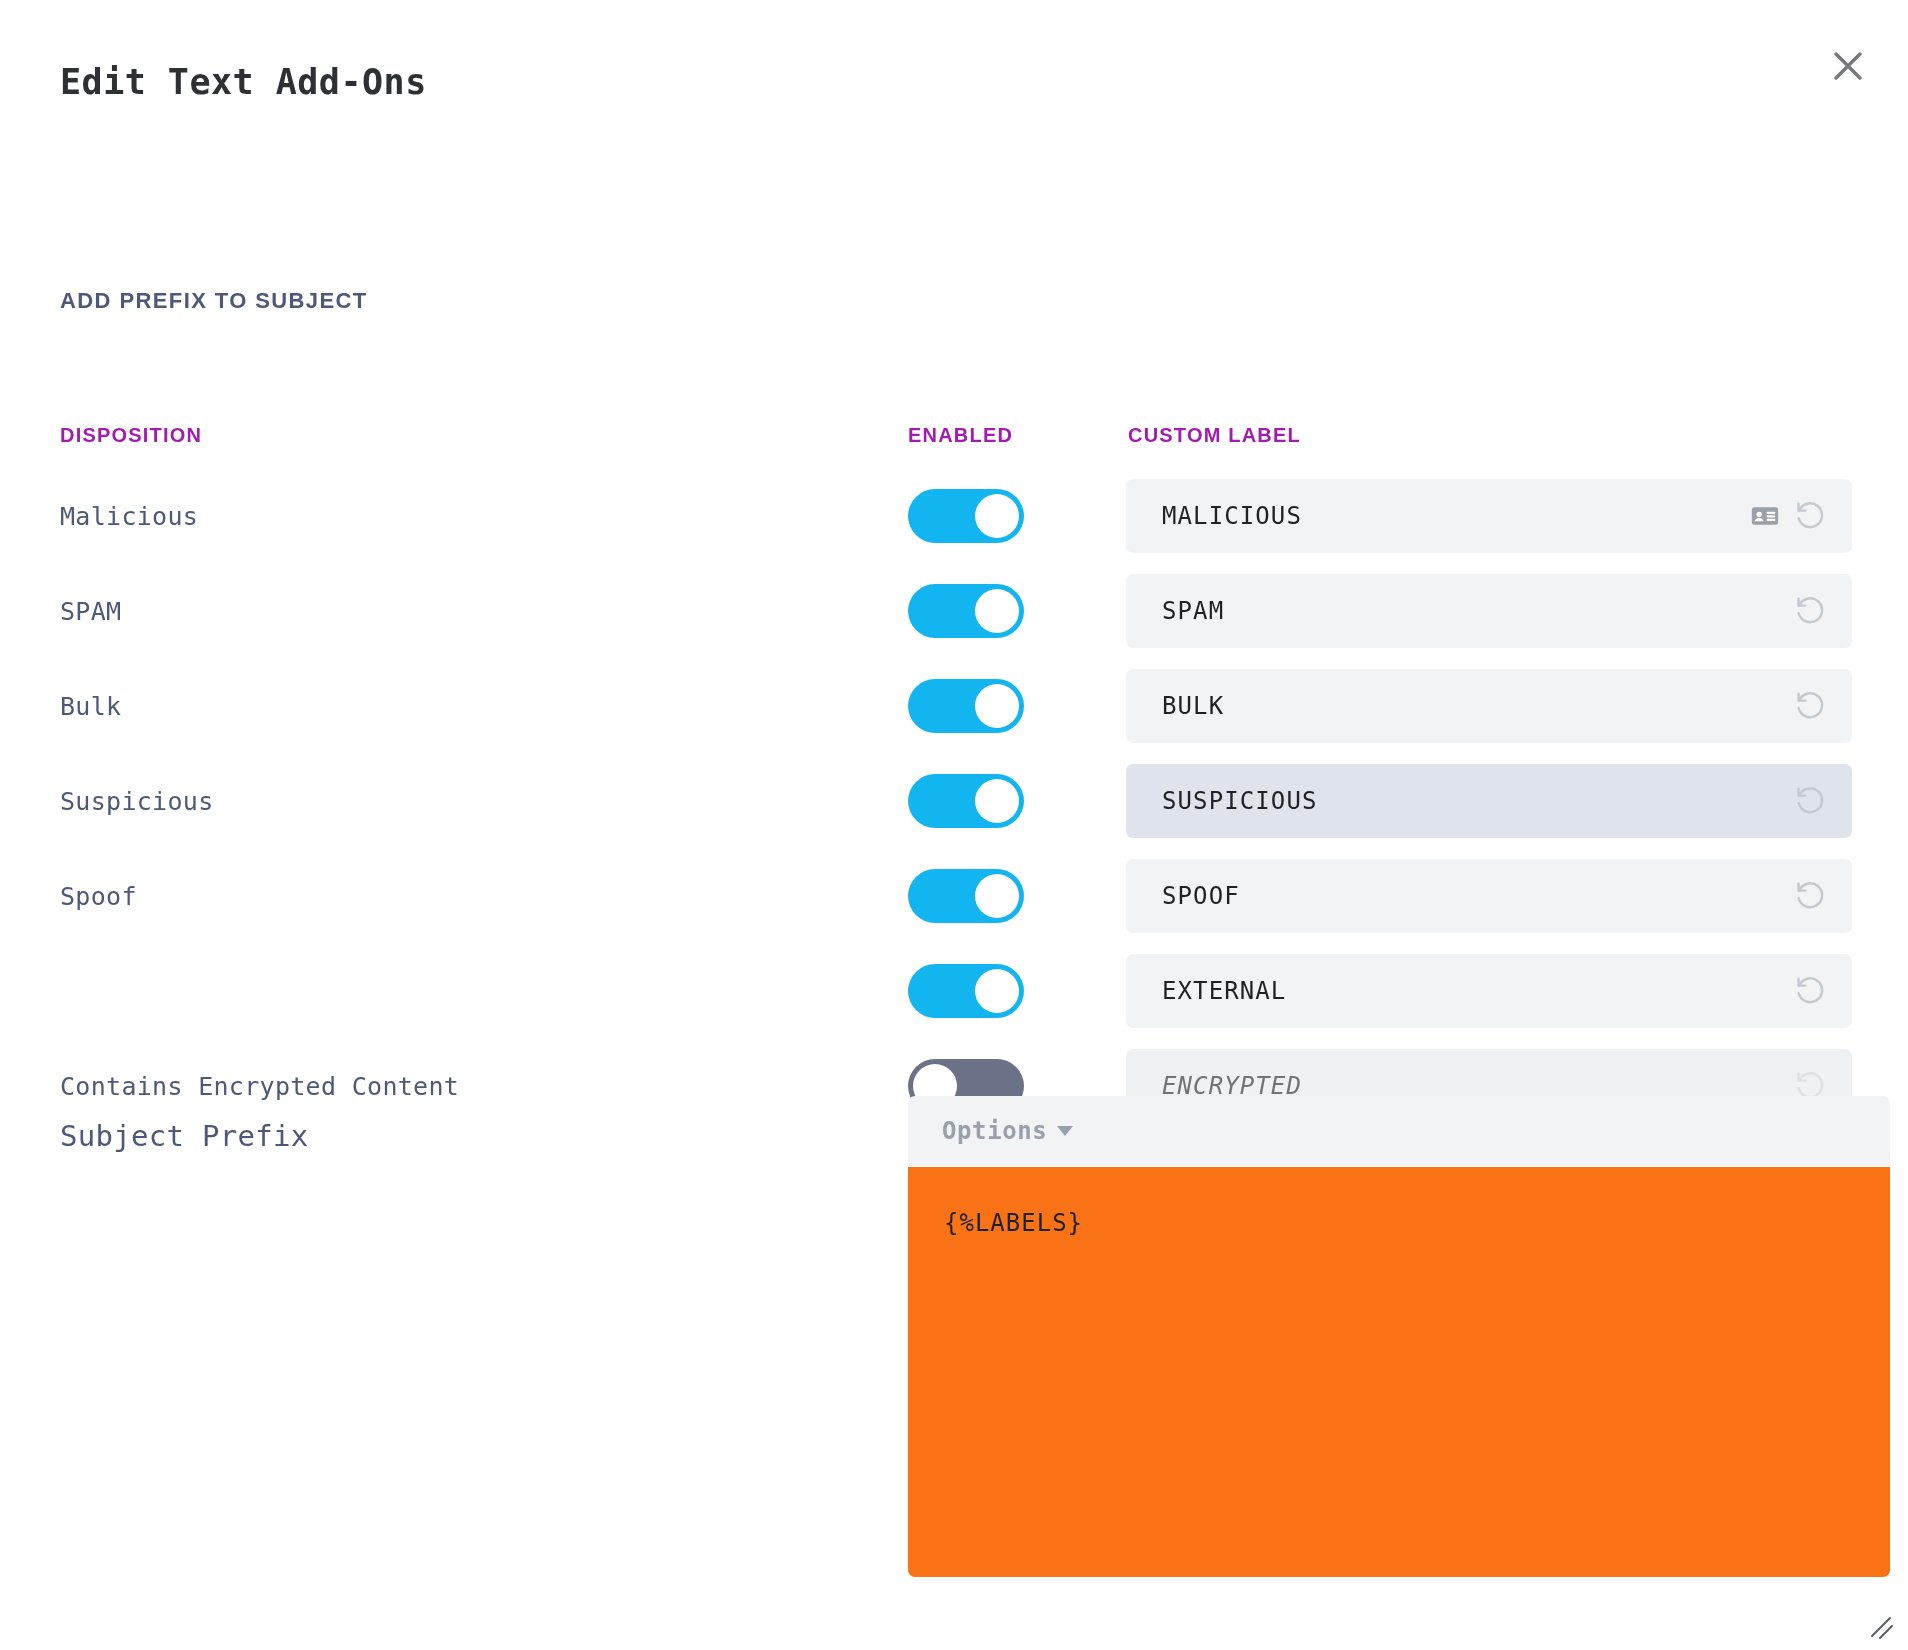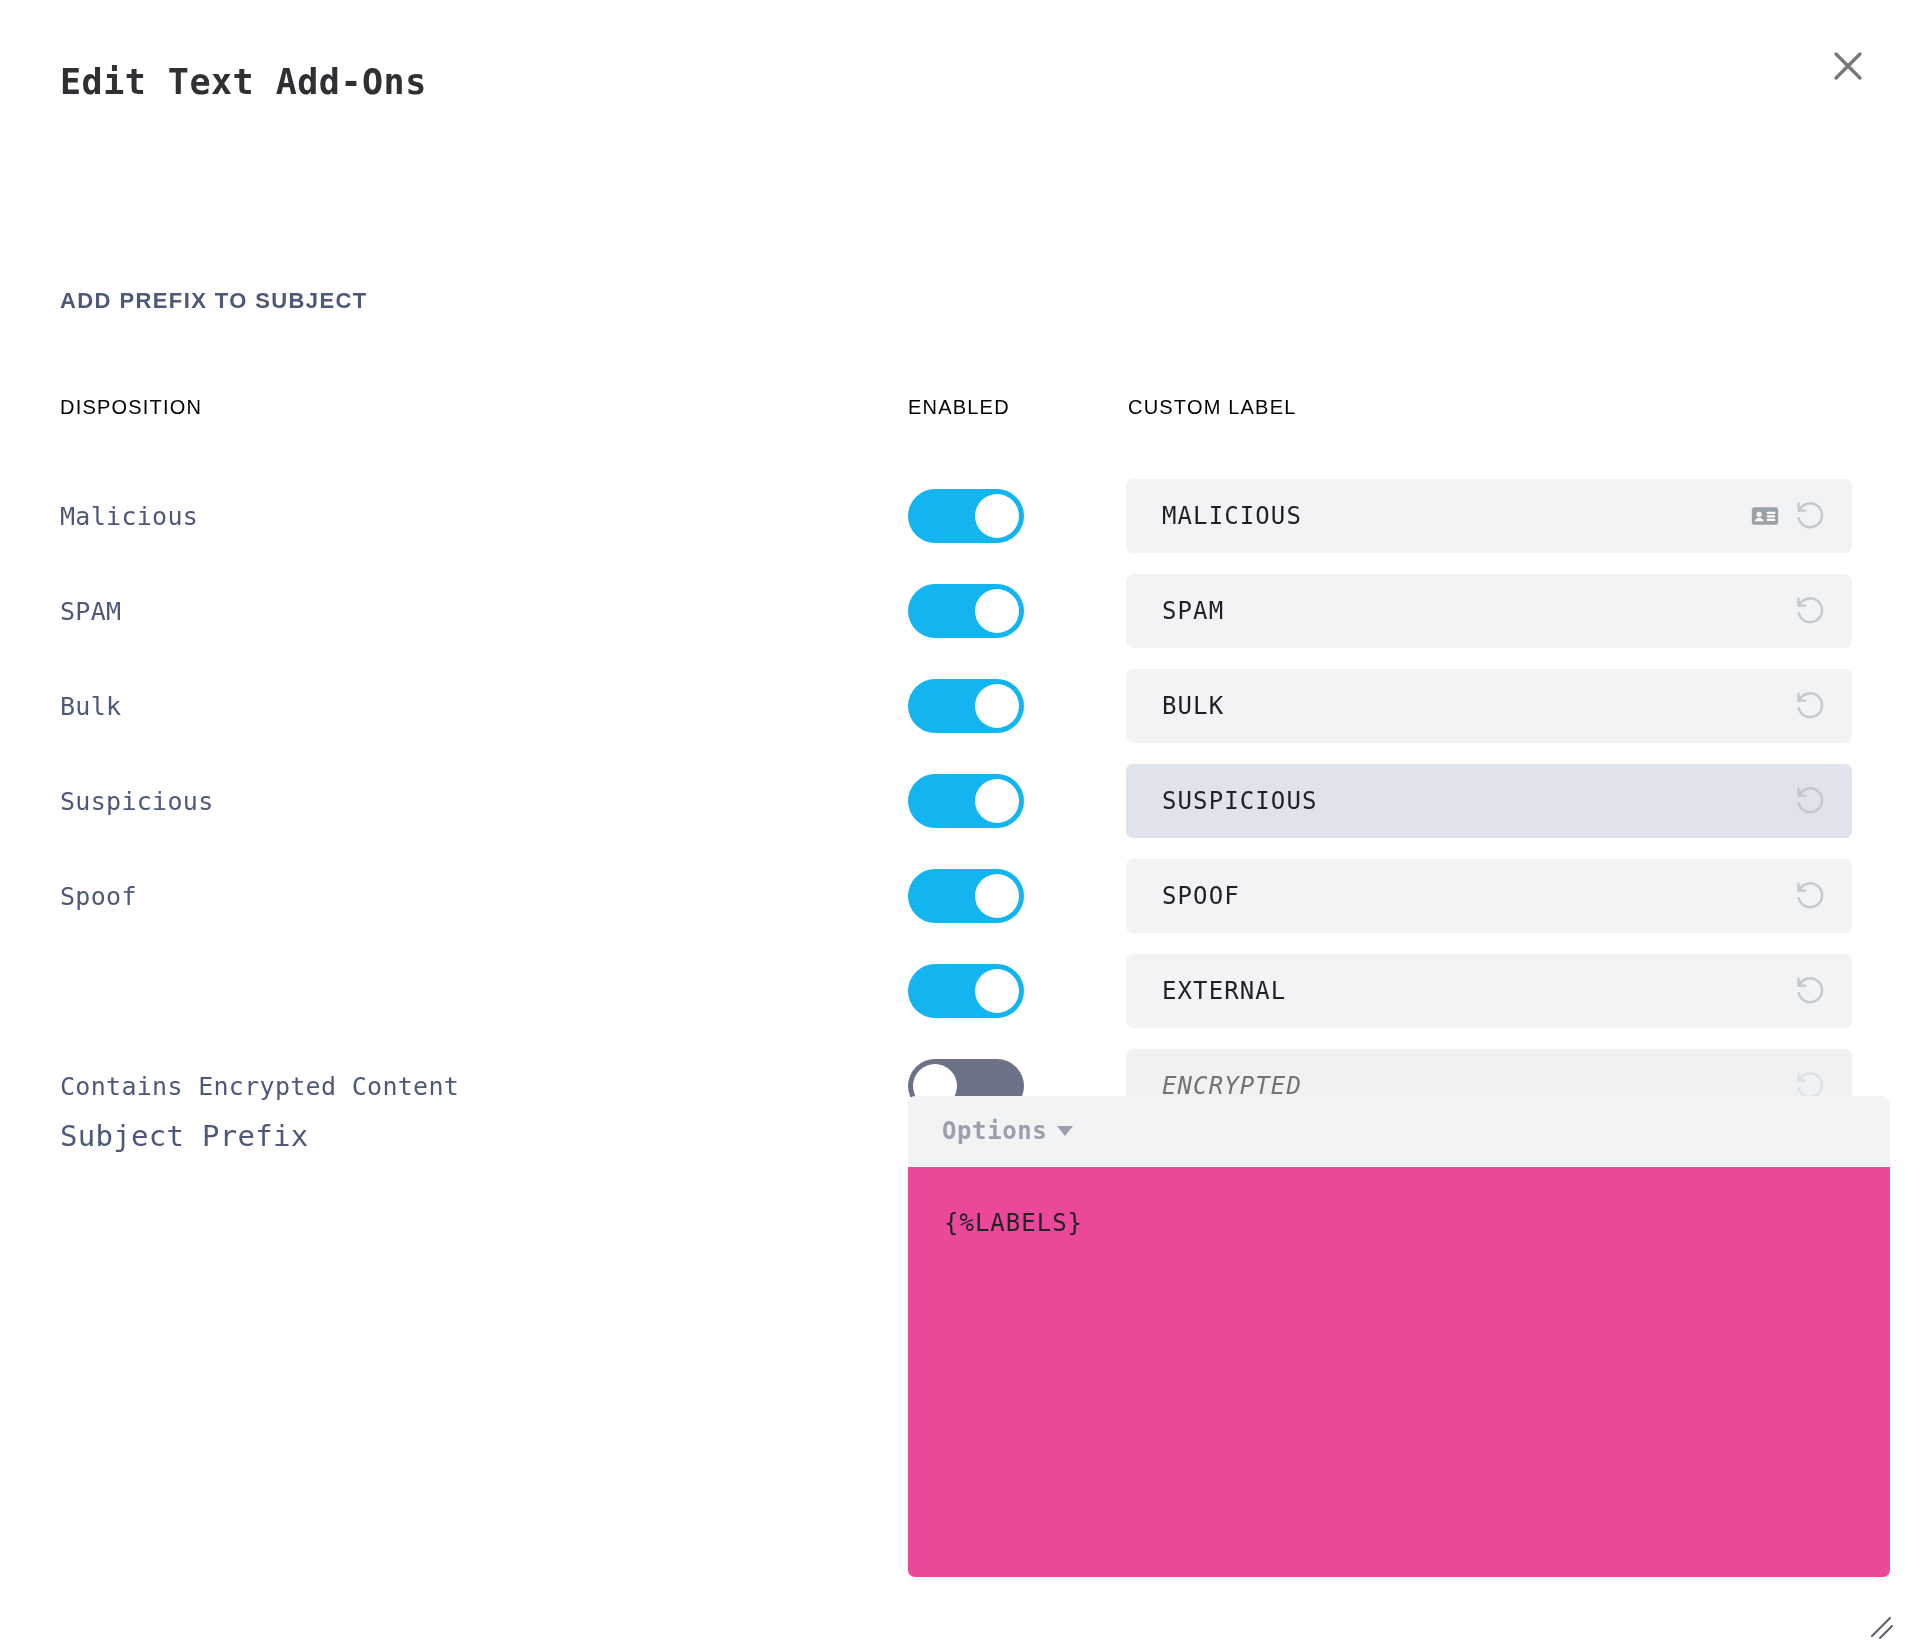--- a/index.html
+++ b/index.html
@@ -64,24 +64,25 @@
     font-family: "Liberation Sans", sans-serif;
     font-weight: 700;
     white-space: nowrap;
   }
 
   
   .col-header {
     position: absolute;
     font-size: 20px;
     letter-spacing: 1.2px;
-    color: #000000;
+    color: #a21caf;
     font-family: "Liberation Sans", sans-serif;
-    font-weight: 400;
-    white-space: nowrap;
+    font-weight: 700;
+    white-space: nowrap;
+    margin-top: 28px;
   }
   .col-header.disposition { left: 60px; top: 396px; }
   .col-header.enabled     { left: 908px; top: 396px; }
   .col-header.custom      { left: 1128px; top: 396px; }
 
   
   .rows-area {
     position: absolute;
     left: 0;
     top: 0;
@@ -231,21 +232,21 @@
     border-right: 8px solid transparent;
     border-top: 10px solid #9aa0ab;
   }
 
   .prefix-textarea {
     position: absolute;
     left: 908px;
     top: 1167px;
     width: 982px;
     height: 410px;
-    background: #ec4899;
+    background: #f97316;
     border: none;
     border-bottom-left-radius: 7px;
     border-bottom-right-radius: 7px;
     padding: 40px 36px 0 36px;
     font-size: 24px;
     color: #1f2124;
     letter-spacing: 1px;
     line-height: 1.4;
     font-family: "DejaVu Sans Mono", "Liberation Mono", monospace;
     resize: none;

